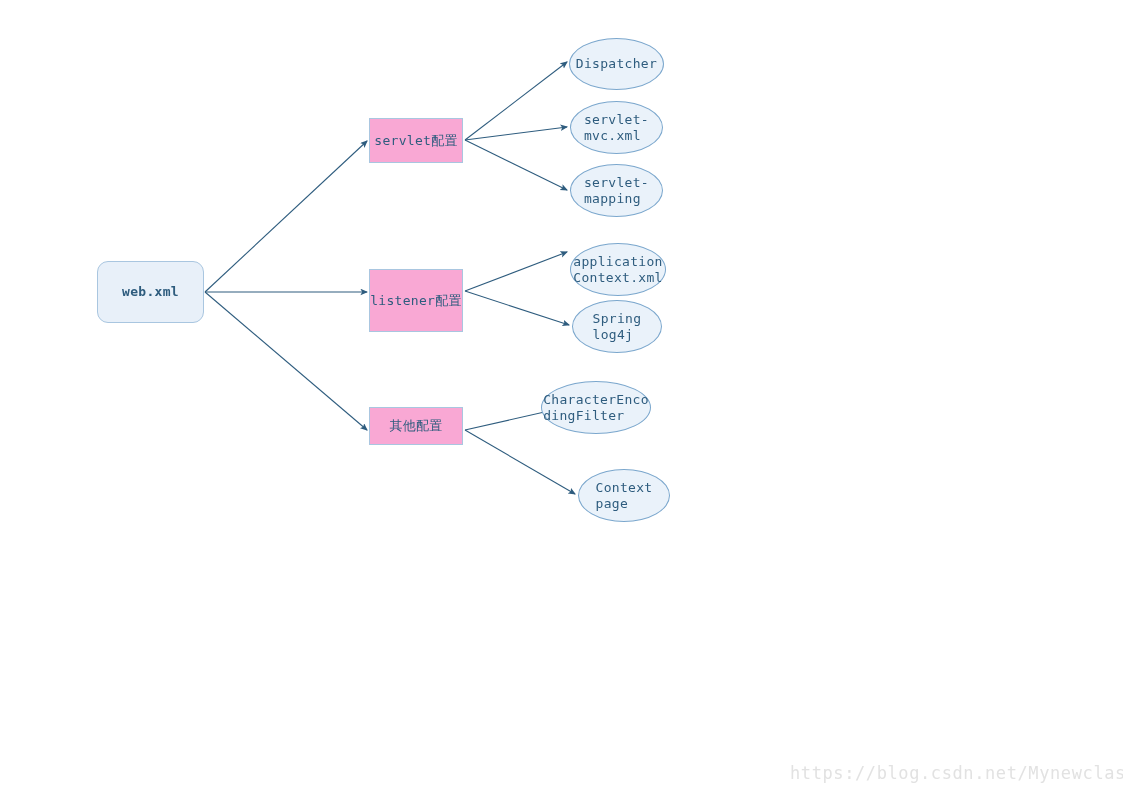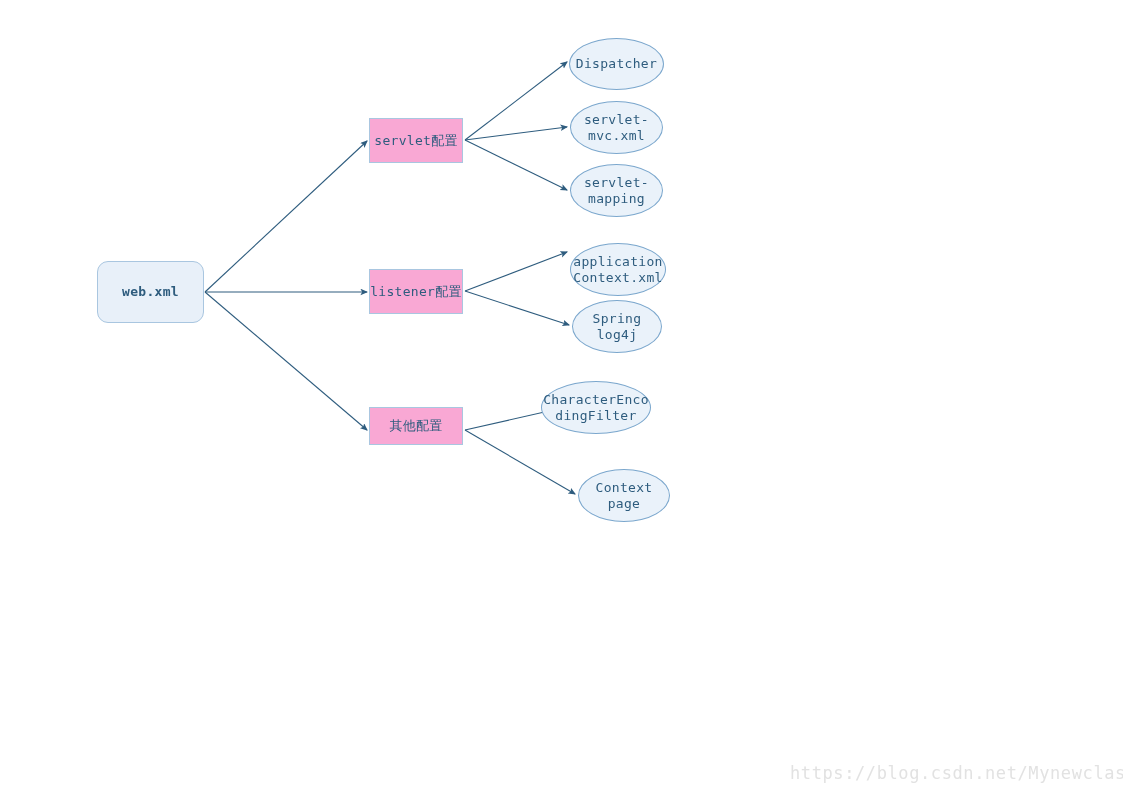--- a/index.html
+++ b/index.html
@@ -31,21 +31,20 @@
     height: 794px;
     pointer-events: none;
   }
 
   .node {
     position: absolute;
     box-sizing: border-box;
     display: flex;
     align-items: center;
     justify-content: center;
-    text-align: center;
     color: #2e5c7e;
     font-family: "DejaVu Sans Mono", "Liberation Mono", monospace;
     font-size: 13px;
     line-height: 16px;
     letter-spacing: 0.3px;
     white-space: pre-line;
   }
 
   .node-root {
     background: #e8f0f9;
@@ -101,21 +100,21 @@
   </svg>
 
   <div id="nodes-layer">
       <div class="node node-root" style="left: 97px; top: 261px; width: 107px; height: 62px; font-weight: bold;"><span>web.xml</span></div>
       <div class="node node-rect" style="left: 369px; top: 118px; width: 94px; height: 45px;"><span>servlet配置</span></div>
       <div class="node node-ellipse" style="left: 569px; top: 38px; width: 95px; height: 52px;"><span>Dispatcher</span></div>
       <div class="node node-ellipse" style="left: 570px; top: 101px; width: 93px; height: 53px;"><span>servlet-
 mvc.xml</span></div>
       <div class="node node-ellipse" style="left: 570px; top: 164px; width: 93px; height: 53px;"><span>servlet-
 mapping</span></div>
-      <div class="node node-rect" style="left: 369px; top: 269px; width: 94px; height: 45px;"><span>listener配置</span></div>
+      <div class="node node-rect" style="left: 369px; top: 269px; width: 94px; height: 63px;"><span>listener配置</span></div>
       <div class="node node-ellipse" style="left: 570px; top: 243px; width: 96px; height: 53px;"><span>application
 Context.xml</span></div>
       <div class="node node-ellipse" style="left: 572px; top: 300px; width: 90px; height: 53px;"><span>Spring
 log4j</span></div>
       <div class="node node-rect" style="left: 369px; top: 407px; width: 94px; height: 38px;"><span>其他配置</span></div>
       <div class="node node-ellipse" style="left: 541px; top: 381px; width: 110px; height: 53px;"><span>CharacterEnco
 dingFilter</span></div>
       <div class="node node-ellipse" style="left: 578px; top: 469px; width: 92px; height: 53px;"><span>Context
 page</span></div>
     </div>

